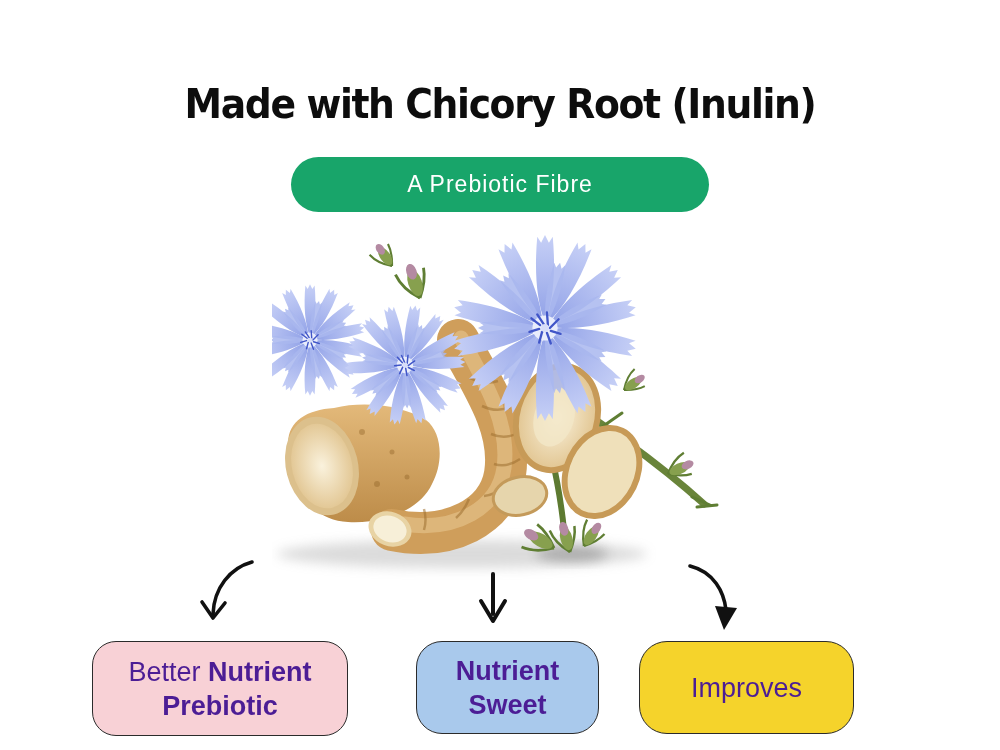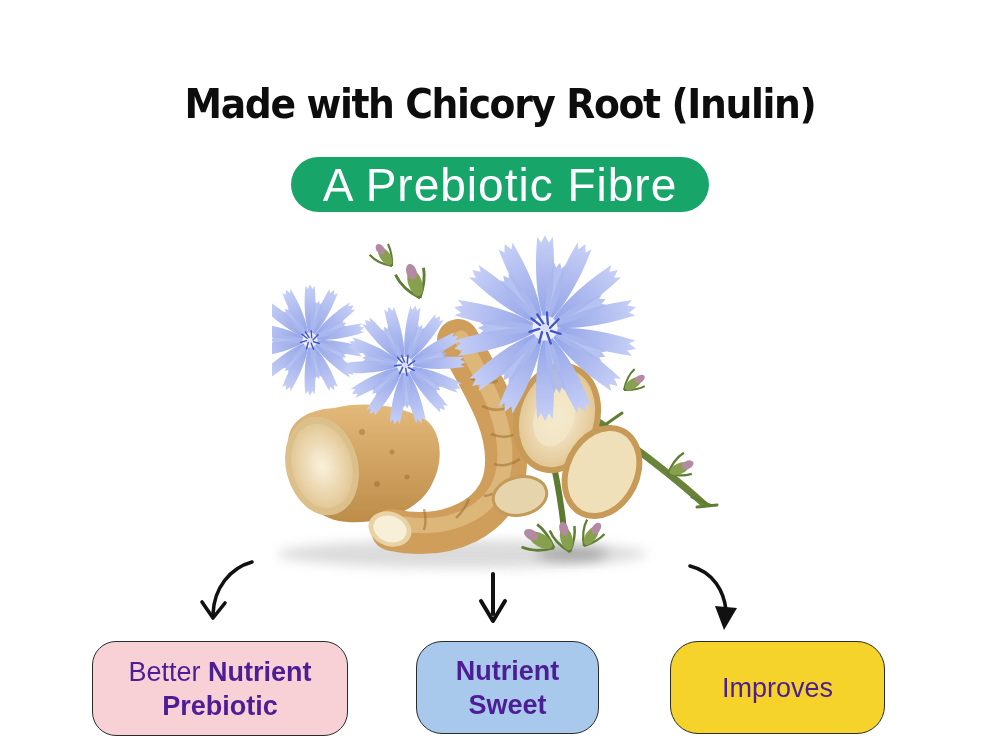--- a/index.html
+++ b/index.html
@@ -10,35 +10,35 @@
   .headline{
     position:absolute;left:0;right:0;top:40px;text-align:center;
     font-family:"DejaVu Sans",sans-serif;font-weight:700;
     font-size:41px;letter-spacing:-1.5px;color:#0d0d0d;
     transform:scaleX(.92);transform-origin:center;
   }
   .badge{
     position:absolute;left:291px;top:117px;width:418px;height:55px;
     background:#18a56a;border-radius:28px;color:#ffffff;
     display:flex;align-items:center;justify-content:center;
-    font-size:46px;font-weight:400;letter-spacing:1px;
+    font-size:23px;font-weight:400;letter-spacing:1px;
   }
   .illustration{position:absolute;left:272px;top:182px;width:460px;height:365px;}
   .arrow{position:absolute;}
   .arrow-left{left:192px;top:516px;}
   .arrow-mid{left:470px;top:530px;}
   .arrow-right{left:658px;top:518px;}
   .benefit-box{
     position:absolute;top:601px;border:1.6px solid #2b2b2b;
     display:flex;flex-direction:column;align-items:center;justify-content:center;
     text-align:center;font-size:27px;color:#4c1d95;line-height:34px;
   }
   .box-pink{left:92px;width:254px;height:93px;border-radius:24px;background:#f8d1d6;}
   .box-blue{left:416px;width:181px;height:91px;border-radius:26px;background:#a9c9ec;}
-  .box-yellow{left:670px;width:213px;height:91px;border-radius:28px;background:#f5d32b;}
+  .box-yellow{left:639px;width:213px;height:91px;border-radius:28px;background:#f5d32b;}
   .seg-bold{font-weight:700;}
   .seg-regular{font-weight:400;}
 </style>
 </head>
 <body>
 
 <div class="stage">
 
   <div class="headline">Made with Chicory Root (Inulin)</div>
 

